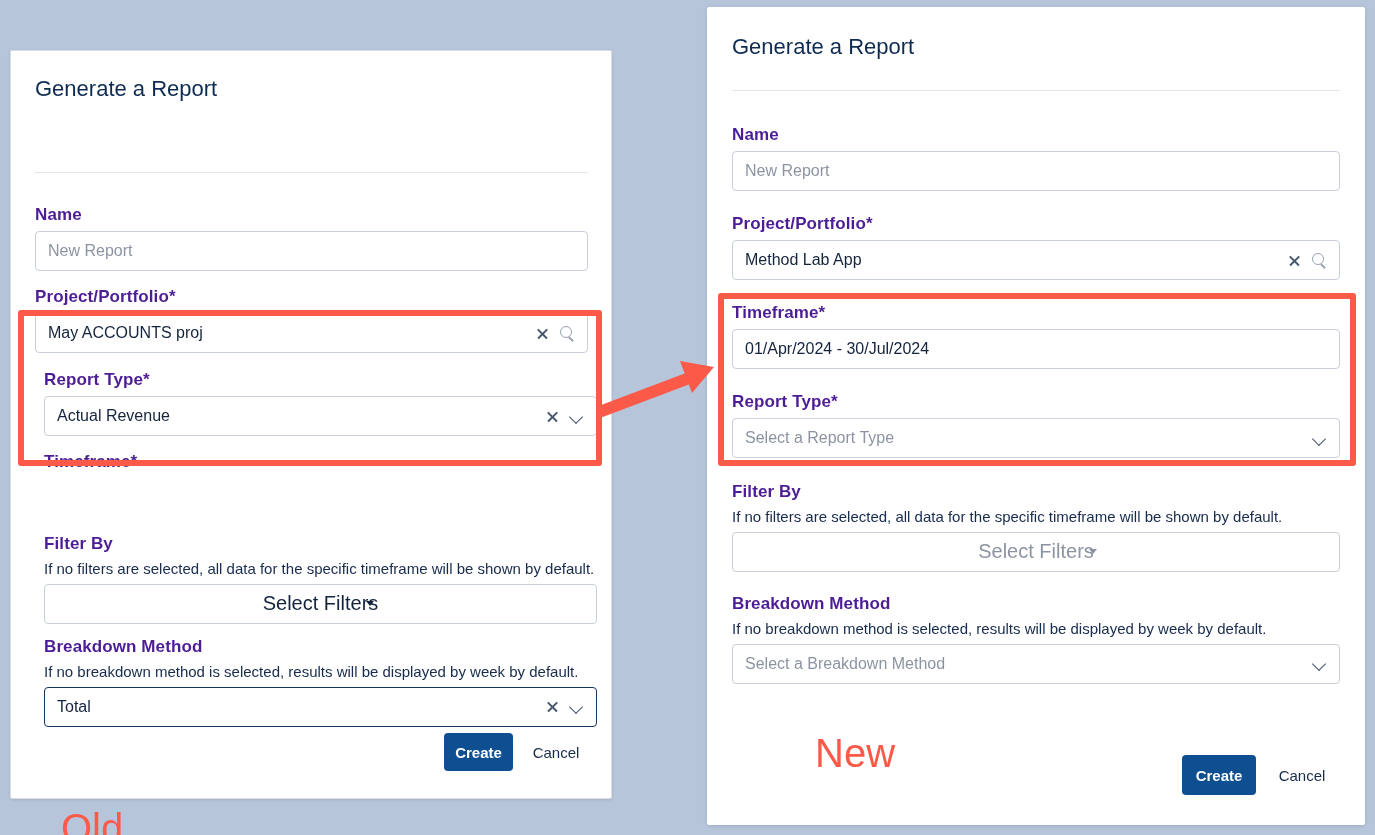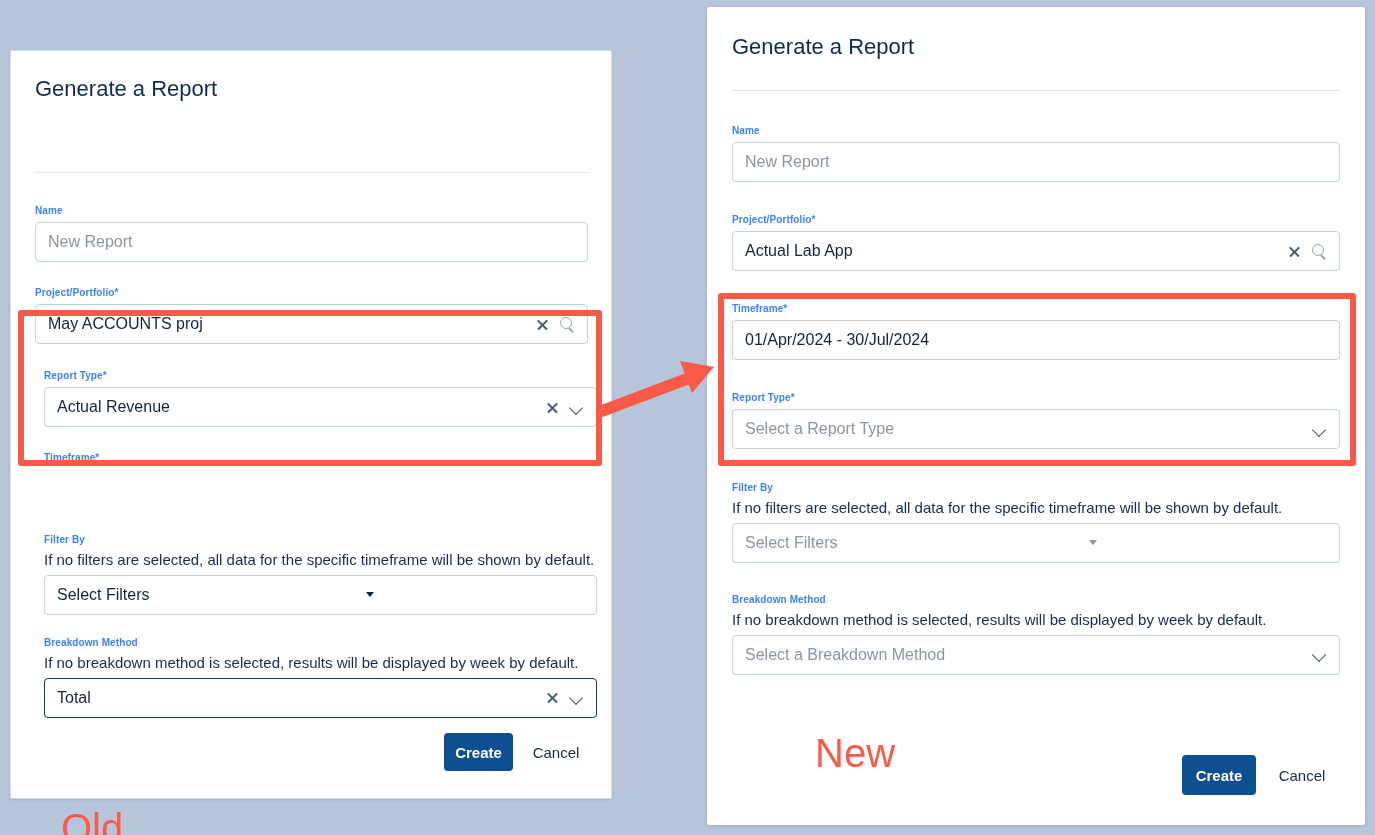--- a/index.html
+++ b/index.html
@@ -68,22 +68,22 @@
     height: 1px;
   }
 
   #panel-old .title-rule { left: 24px; top: 121px; width: 553px; }
   #panel-new .title-rule { left: 25px; top: 83px; width: 608px; }
 
   
   .field { position: absolute; }
 
   .field-label {
-    color: #3b82f6;
-    font-size: 10px;
+    color: #4c1d95;
+    font-size: 17px;
     font-weight: 700;
     letter-spacing: 0.1px;
     display: block;
     margin-bottom: 6px;
   }
 
   .field-help {
     color: #172b4d;
     font-size: 15px;
     display: block;
@@ -112,23 +112,24 @@
     font-size: 16px;
     color: #14243d;
     flex: 1;
     white-space: nowrap;
     overflow: hidden;
   }
 
   .input-value.placeholder { color: #8c94a3; }
 
   .centered-value {
-    font-size: 16px;
+    font-size: 20px;
     color: #14243d;
     width: 100%;
+    text-align: center;
   }
   .centered-value.muted { color: #8c94a3; }
 
   .adorn {
     display: flex;
     align-items: center;
     gap: 11px;
     margin-left: 8px;
   }
 
@@ -325,21 +326,21 @@
     <div class="field" style="left:25px; top:118px; width:608px;">
       <span class="field-label">Name</span>
       <div class="input-box tall">
         <span class="input-value placeholder">New Report</span>
       </div>
     </div>
 
     <div class="field" style="left:25px; top:207px; width:608px;">
       <span class="field-label">Project/Portfolio*</span>
       <div class="input-box tall">
-        <span class="input-value">Actual Lab App</span>
+        <span class="input-value">Method Lab App</span>
         <span class="adorn">
           <span class="icon-x"></span>
           <span class="icon-search"></span>
         </span>
       </div>
     </div>
 
     <div class="field" style="left:25px; top:296px; width:608px;">
       <span class="field-label">Timeframe*</span>
       <div class="input-box tall">

